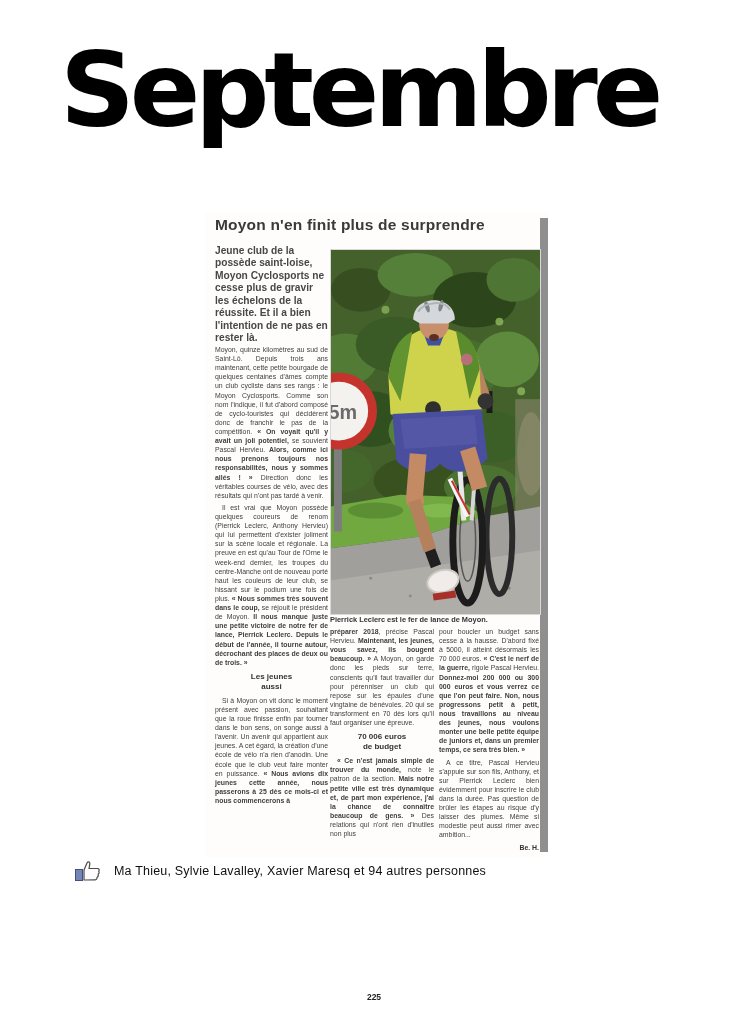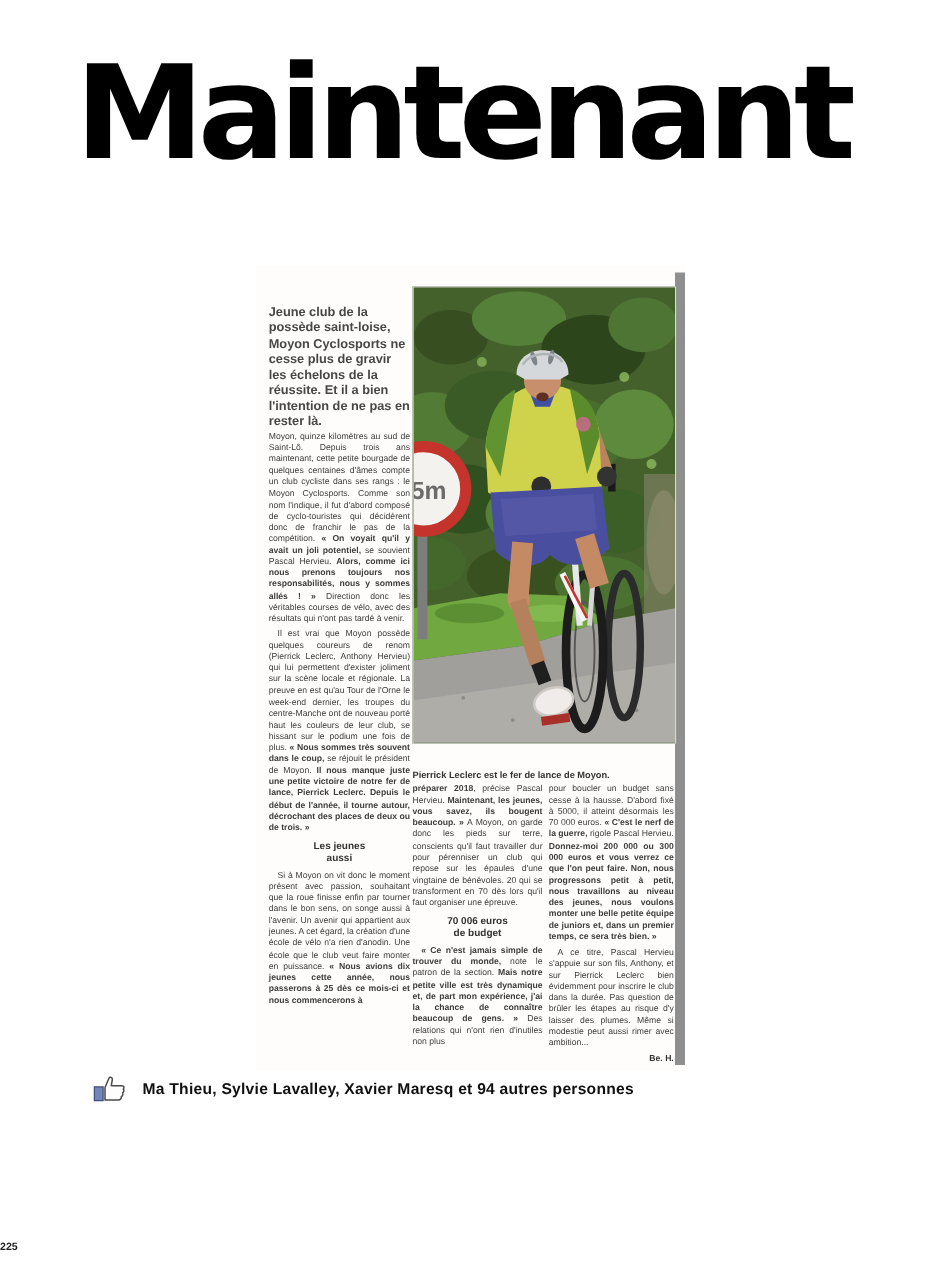--- a/index.html
+++ b/index.html
@@ -27,21 +27,21 @@
   }
   .headline{
     position:absolute;left:10px;top:4px;width:320px;
     font-size:15.5px;font-weight:bold;color:#3a3a3a;letter-spacing:.2px;
   }
   .intro{
     position:absolute;left:10px;top:33px;width:113px;
     font-size:10.2px;font-weight:bold;color:#474747;line-height:1.22;
   }
   .photo{
-    position:absolute;left:125px;top:17px;width:211px;height:366px;
+    position:absolute;left:125px;top:37px;width:211px;height:366px;
     border:1px solid #d8d8d8;box-sizing:border-box;overflow:hidden;background:#45612b;
   }
   .photo svg{display:block;width:209px;height:364px;}
   .caption{
     position:absolute;left:125px;top:403px;width:211px;
     font-size:7.4px;font-weight:bold;color:#333;
   }
   .col{
     position:absolute;font-size:6.9px;line-height:1.32;color:#3d3d3d;
     text-align:justify;
@@ -56,35 +56,36 @@
   .col .sig{text-align:right;font-weight:bold;margin-top:2px;color:#333;}
   .col1{left:10px;top:133px;width:113px;}
   .col2{left:125px;top:415px;width:104px;}
   .col3{left:234px;top:415px;width:100px;}
   
   .like-row{
     position:absolute;left:74px;top:858px;height:26px;
     display:flex;align-items:center;gap:12px;
   }
   .like-icon{width:28px;height:24px;}
-  .like-text{font-size:12.5px;font-weight:bold;color:#101010;letter-spacing:.2px;}
+  .like-text{font-size:12.5px;font-weight:normal;color:#101010;letter-spacing:.2px;}
   
   .pageno{
-    position:absolute;left:0;right:0;top:992px;
+    position:absolute;left:0;right:0;top:992px;text-align:center;
     font-size:8.5px;font-weight:bold;color:#222;
   }
 </style>
 </head>
 <body>
 
-<div class="month-title">Maintenant</div>
+<div class="month-title">Septembre</div>
 
 <div class="clipping">
   <div class="clip-edge"></div>
 
+  <div class="headline">Moyon n'en finit plus de surprendre</div>
 
   <div class="intro">Jeune club de la possède saint-loise, Moyon Cyclosports ne cesse plus de gravir les échelons de la réussite. Et il a bien l'intention de ne pas en rester là.</div>
 
   <div class="photo">
     <svg viewBox="0 0 211 366" preserveAspectRatio="none">
 
       <rect x="0" y="0" width="211" height="290" fill="#45612b"></rect>
       <ellipse cx="30" cy="40" rx="30" ry="22" fill="#374f20"></ellipse>
       <ellipse cx="85" cy="25" rx="38" ry="22" fill="#55803a"></ellipse>
       <ellipse cx="145" cy="50" rx="42" ry="28" fill="#2d451b"></ellipse>

